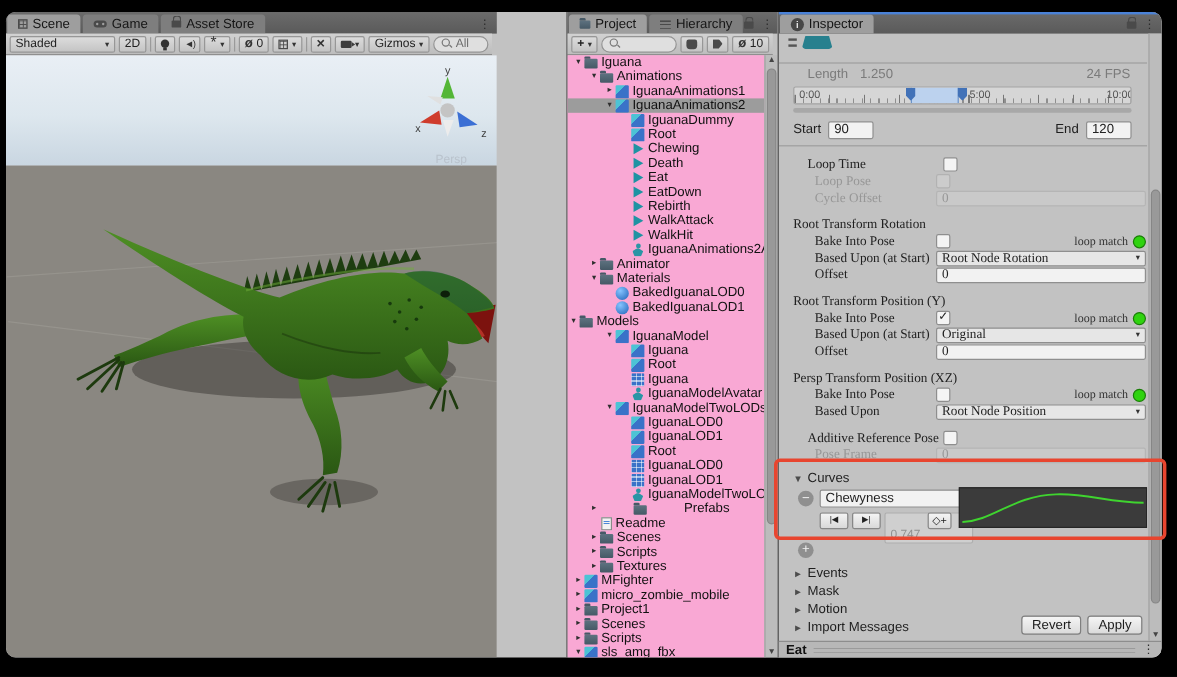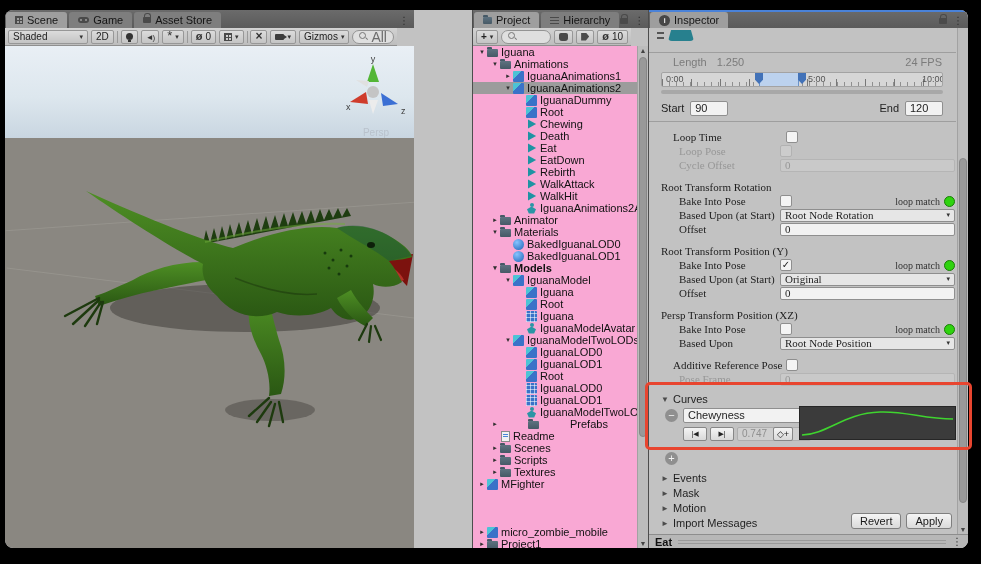--- a/index.html
+++ b/index.html
@@ -13,29 +13,29 @@
   .tabbar { position:absolute; left:0; right:0; top:0; height:18px;
             background:linear-gradient(#6b6b6b,#5a5a5a); display:flex; align-items:flex-end; }
   .tab { height:16px; margin:0 1px; padding:0 9px; display:flex; align-items:center; gap:4px;
          background:#7e7e7e; border-radius:3px 3px 0 0; font-size:11px; color:#151515; white-space:nowrap; }
   .tab.active { background:#9e9e9e; }
   .tabbar-right { margin-left:auto; display:flex; align-items:center; gap:6px; padding:0 5px 2px 0; }
   .kebab { color:#2c2c2c; font-size:10px; line-height:10px; }
   .minilock { width:8px; height:6px; background:#4a4a4a; border-radius:1px; position:relative; }
   .minilock::before { content:""; position:absolute; top:-4px; left:1px; width:5px; height:4px;
                       border:1.5px solid #4a4a4a; border-bottom:none; border-radius:3px 3px 0 0; }
-  .toolbar { position:absolute; left:0; right:17px; top:18px; height:18px;
+  .toolbar { position:absolute; left:0; right:4px; top:18px; height:18px;
              background:linear-gradient(#d2d2d2,#bdbdbd); border-bottom:1px solid #8f8f8f;
              display:flex; align-items:center; padding:0 3px; gap:3px; font-size:10px; color:#222; }
   .tbtn { height:14px; display:flex; align-items:center; gap:3px; padding:0 4px;
           background:linear-gradient(#dcdcdc,#c4c4c4); border:1px solid #979797; border-radius:2px; }
   .vsep { width:1px; height:12px; background:#9a9a9a; }
   .ddarrow { font-size:7px; color:#333; }
   .searchbox { height:13px; background:#dfdfdf; border:1px solid #949494; border-radius:7px;
-               display:flex; align-items:center; gap:3px; padding:6px 6px; color:#6d6d6d; font-size:14px; }
+               display:flex; align-items:center; gap:3px; padding:6px 6px; color:#6d6d6d; font-size:10px; }
   .mag { position:relative; width:9px; height:9px; flex:none; }
   .mag::before { content:""; position:absolute; left:0; top:0; width:5px; height:5px;
                  border:1.3px solid #777; border-radius:50%; }
   .mag::after { content:""; position:absolute; left:6px; top:6px; width:3px; height:1.4px;
                 background:#777; transform:rotate(45deg); }
 
   
   .grid-ico { width:8px; height:8px; border:1px solid #4a4a4a; flex:none;
               background-image:linear-gradient(#4a4a4a 1px,transparent 1px),
                                linear-gradient(90deg,#4a4a4a 1px,transparent 1px);
@@ -150,21 +150,21 @@
   .curve-block { position:relative; height:64px; }
   .circle-btn { position:absolute; width:13px; height:13px; border-radius:50%; background:#8f8f8f;
                 color:#f2f2f2; text-align:center; line-height:12px; font-size:11px; }
   .curve-name { position:absolute; left:34px; top:2px; width:132px; height:15px; background:#f2f2f2;
                 border:1px solid #8f8f8f; border-radius:2px; padding:0 4px; font-size:11px; line-height:13px; }
   .tsm-btn { position:absolute; height:14px; background:linear-gradient(#f4f4f4,#d9d9d9);
              border:1px solid #878787; border-radius:2px; font-size:7px; text-align:center;
              line-height:12px; color:#222; }
   .curve-val { position:absolute; left:88px; top:21px; width:74px; height:14px; background:#cfcfcf;
                border:1px solid #aeaeae; border-radius:2px; font-size:10px; color:#8f8f8f;
-               padding:0 4px; line-height:12px; }
+               padding:12px 4px; line-height:12px; }
   .curve-preview { position:absolute; left:150px; top:0; width:157px; height:34px; background:#3b3b3b;
                    border:1px solid #262626; }
   .apply-row { position:absolute; right:16px; top:503px; display:flex; gap:5px; }
   .btn { height:16px; padding:0 8px; background:linear-gradient(#f5f5f5,#dadada);
          border:1px solid #7f7f7f; border-radius:3px; font-size:11px; color:#1a1a1a; line-height:14px; }
   .eat-bar { position:absolute; left:0; right:0; bottom:0; height:14px; background:#b7b7b7;
              border-top:1px solid #8d8d8d; display:flex; align-items:center; padding:0 6px; gap:6px; }
   .eat-bar .title { font-size:11px; font-weight:bold; color:#111; }
   .groove { flex:1; height:4px;
             background:linear-gradient(#9a9a9a 1px,transparent 1px,transparent 3px,#9a9a9a 3px); }
@@ -437,21 +437,21 @@
         <div class="tree-row" style="padding-left: 30px;">
           <span class="tri"></span>
           <span class="tico tico-material"></span>
           <span class="tlabel">BakedIguanaLOD0</span>
         </div>
         <div class="tree-row" style="padding-left: 30px;">
           <span class="tri"></span>
           <span class="tico tico-material"></span>
           <span class="tlabel">BakedIguanaLOD1</span>
         </div>
-        <div class="tree-row" style="padding-left: 17px; font-weight: bold;">
+        <div class="tree-row" style="">
           <span class="tri">▾</span>
           <span class="tico tico-folder"></span>
           <span class="tlabel">Models</span>
         </div>
         <div class="tree-row" style="padding-left: 30px;">
           <span class="tri">▾</span>
           <span class="tico tico-model"></span>
           <span class="tlabel">IguanaModel</span>
         </div>
         <div class="tree-row" style="padding-left: 43px;">
@@ -532,21 +532,21 @@
         <div class="tree-row" style="padding-left: 17px;">
           <span class="tri">▸</span>
           <span class="tico tico-folder"></span>
           <span class="tlabel">Textures</span>
         </div>
         <div class="tree-row" style="padding-left: 4px;">
           <span class="tri">▸</span>
           <span class="tico tico-model"></span>
           <span class="tlabel">MFighter</span>
         </div>
-        <div class="tree-row" style="padding-left: 4px; margin-top: 36px;">
+        <div class="tree-row" style="padding-left: 4px;">
           <span class="tri">▸</span>
           <span class="tico tico-model"></span>
           <span class="tlabel">micro_zombie_mobile</span>
         </div>
         <div class="tree-row" style="padding-left: 4px;">
           <span class="tri">▸</span>
           <span class="tico tico-folder"></span>
           <span class="tlabel">Project1</span>
         </div>
         <div class="tree-row" style="padding-left: 4px;">

